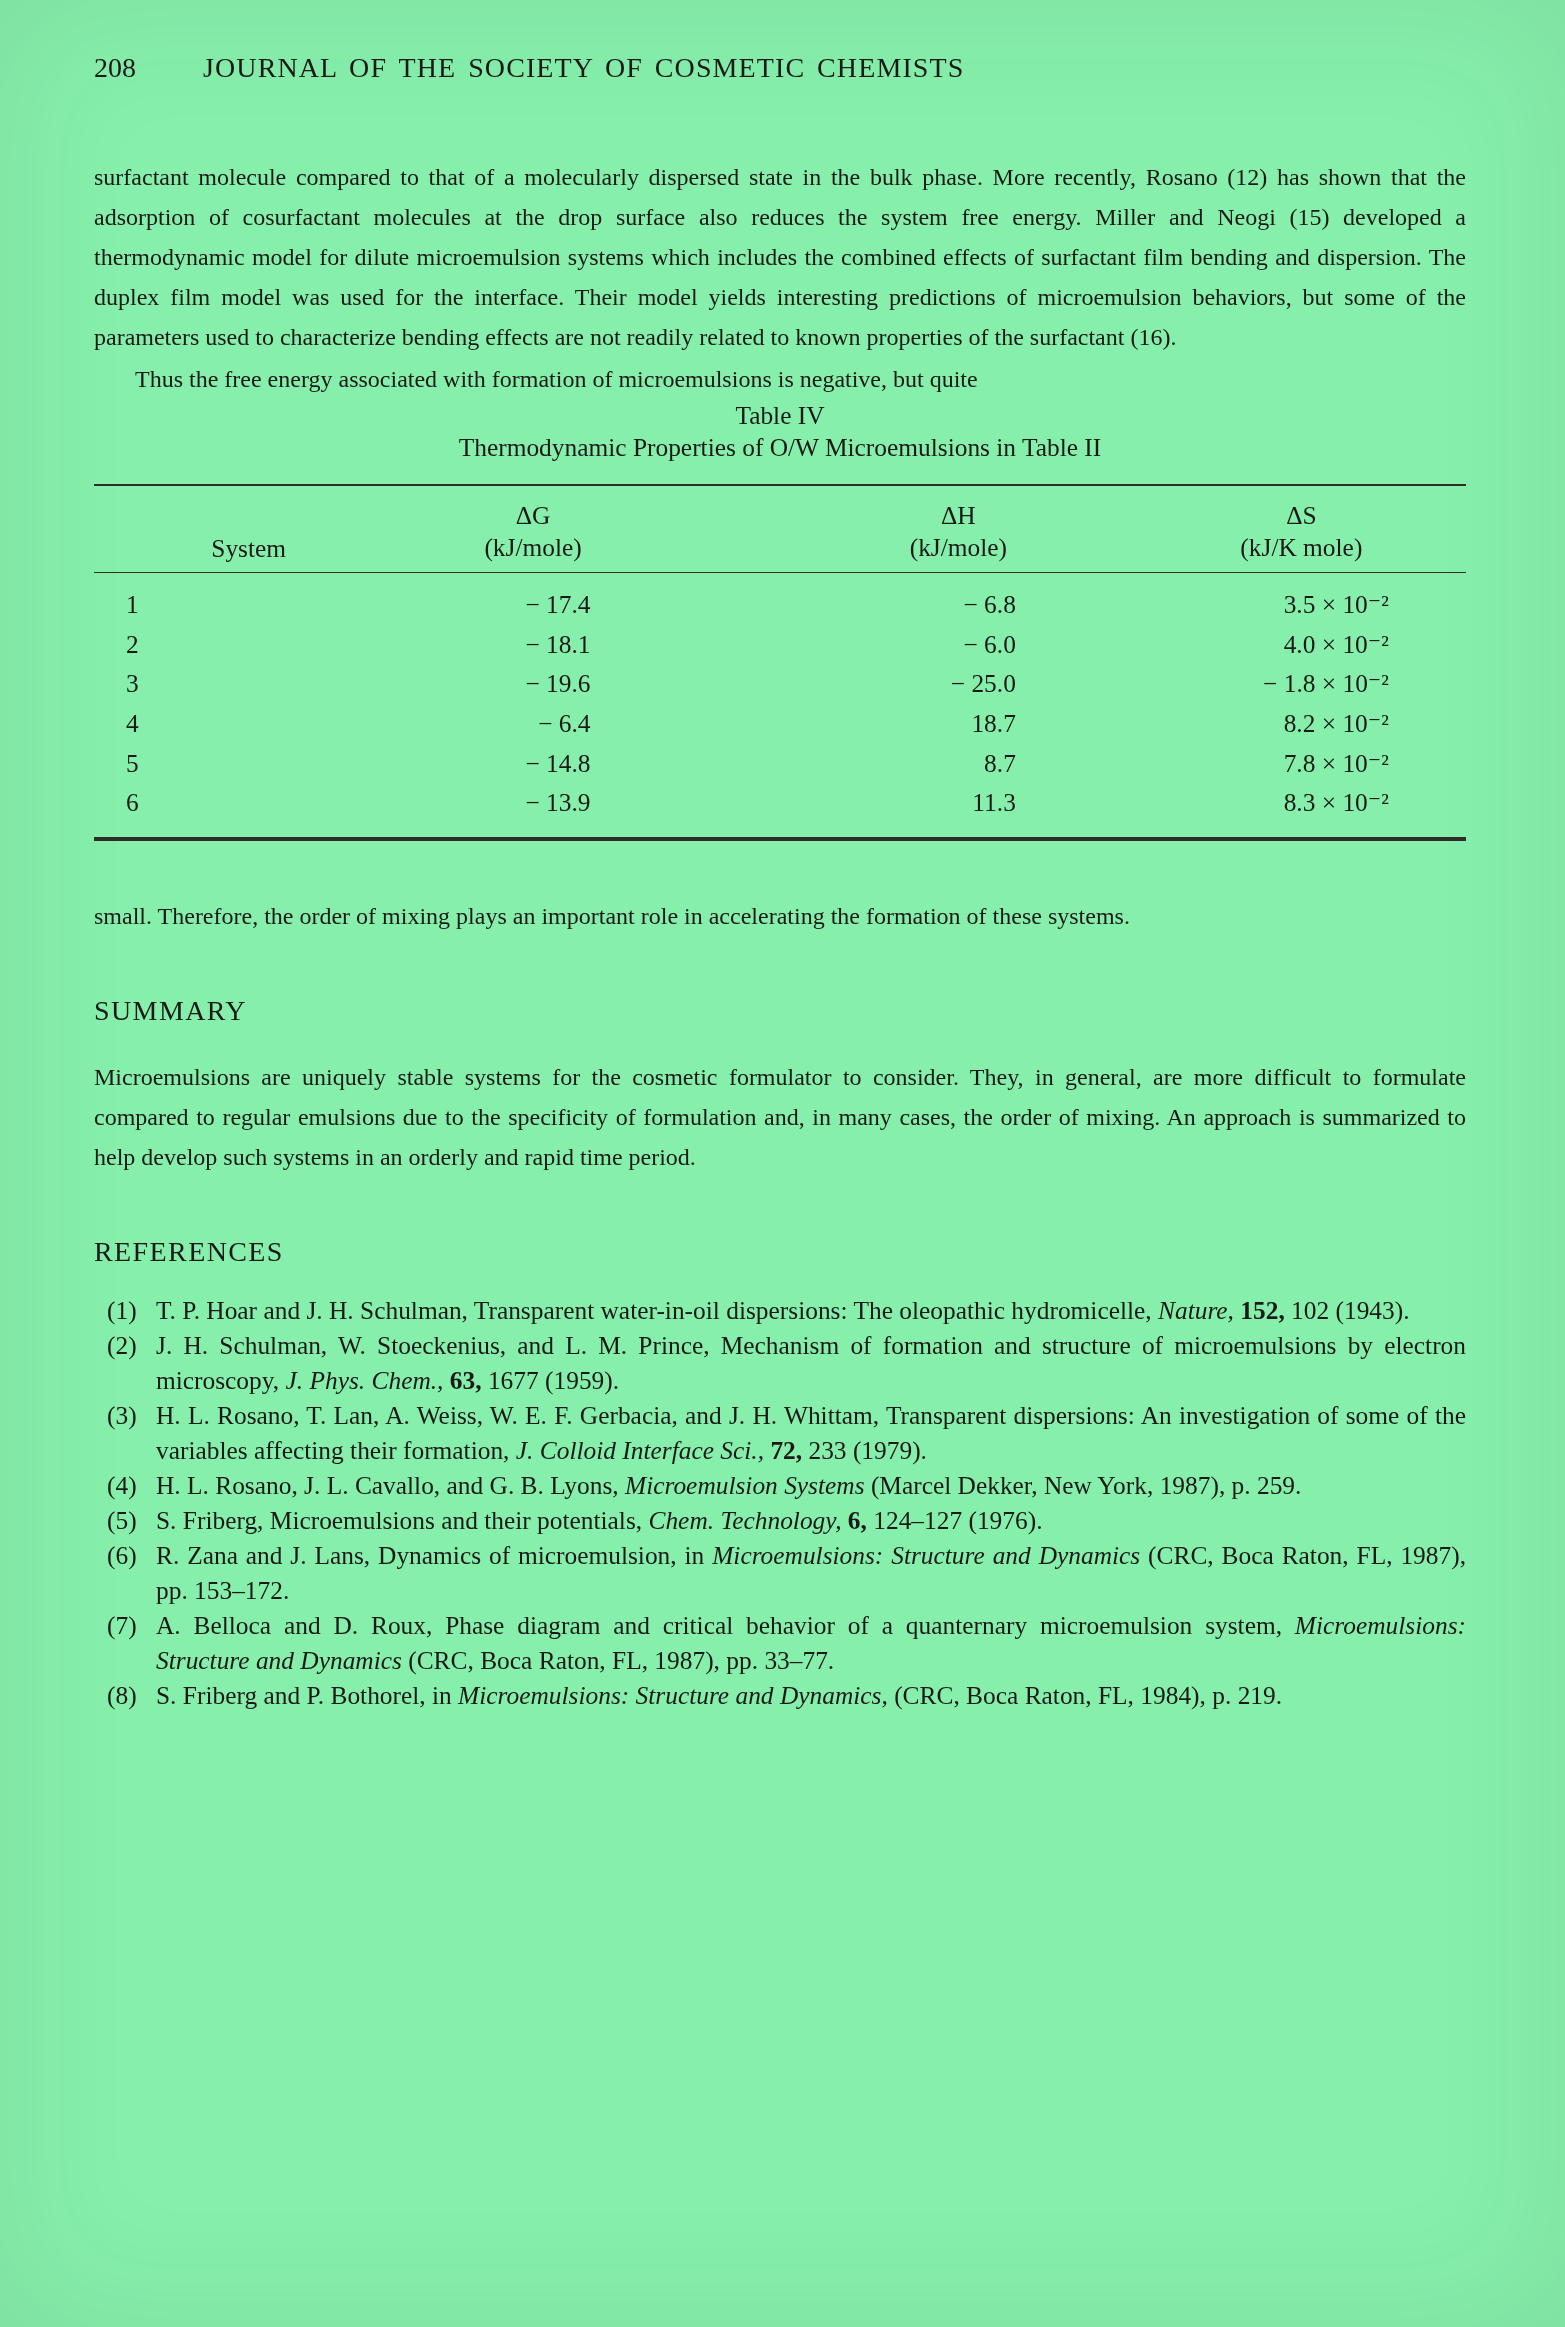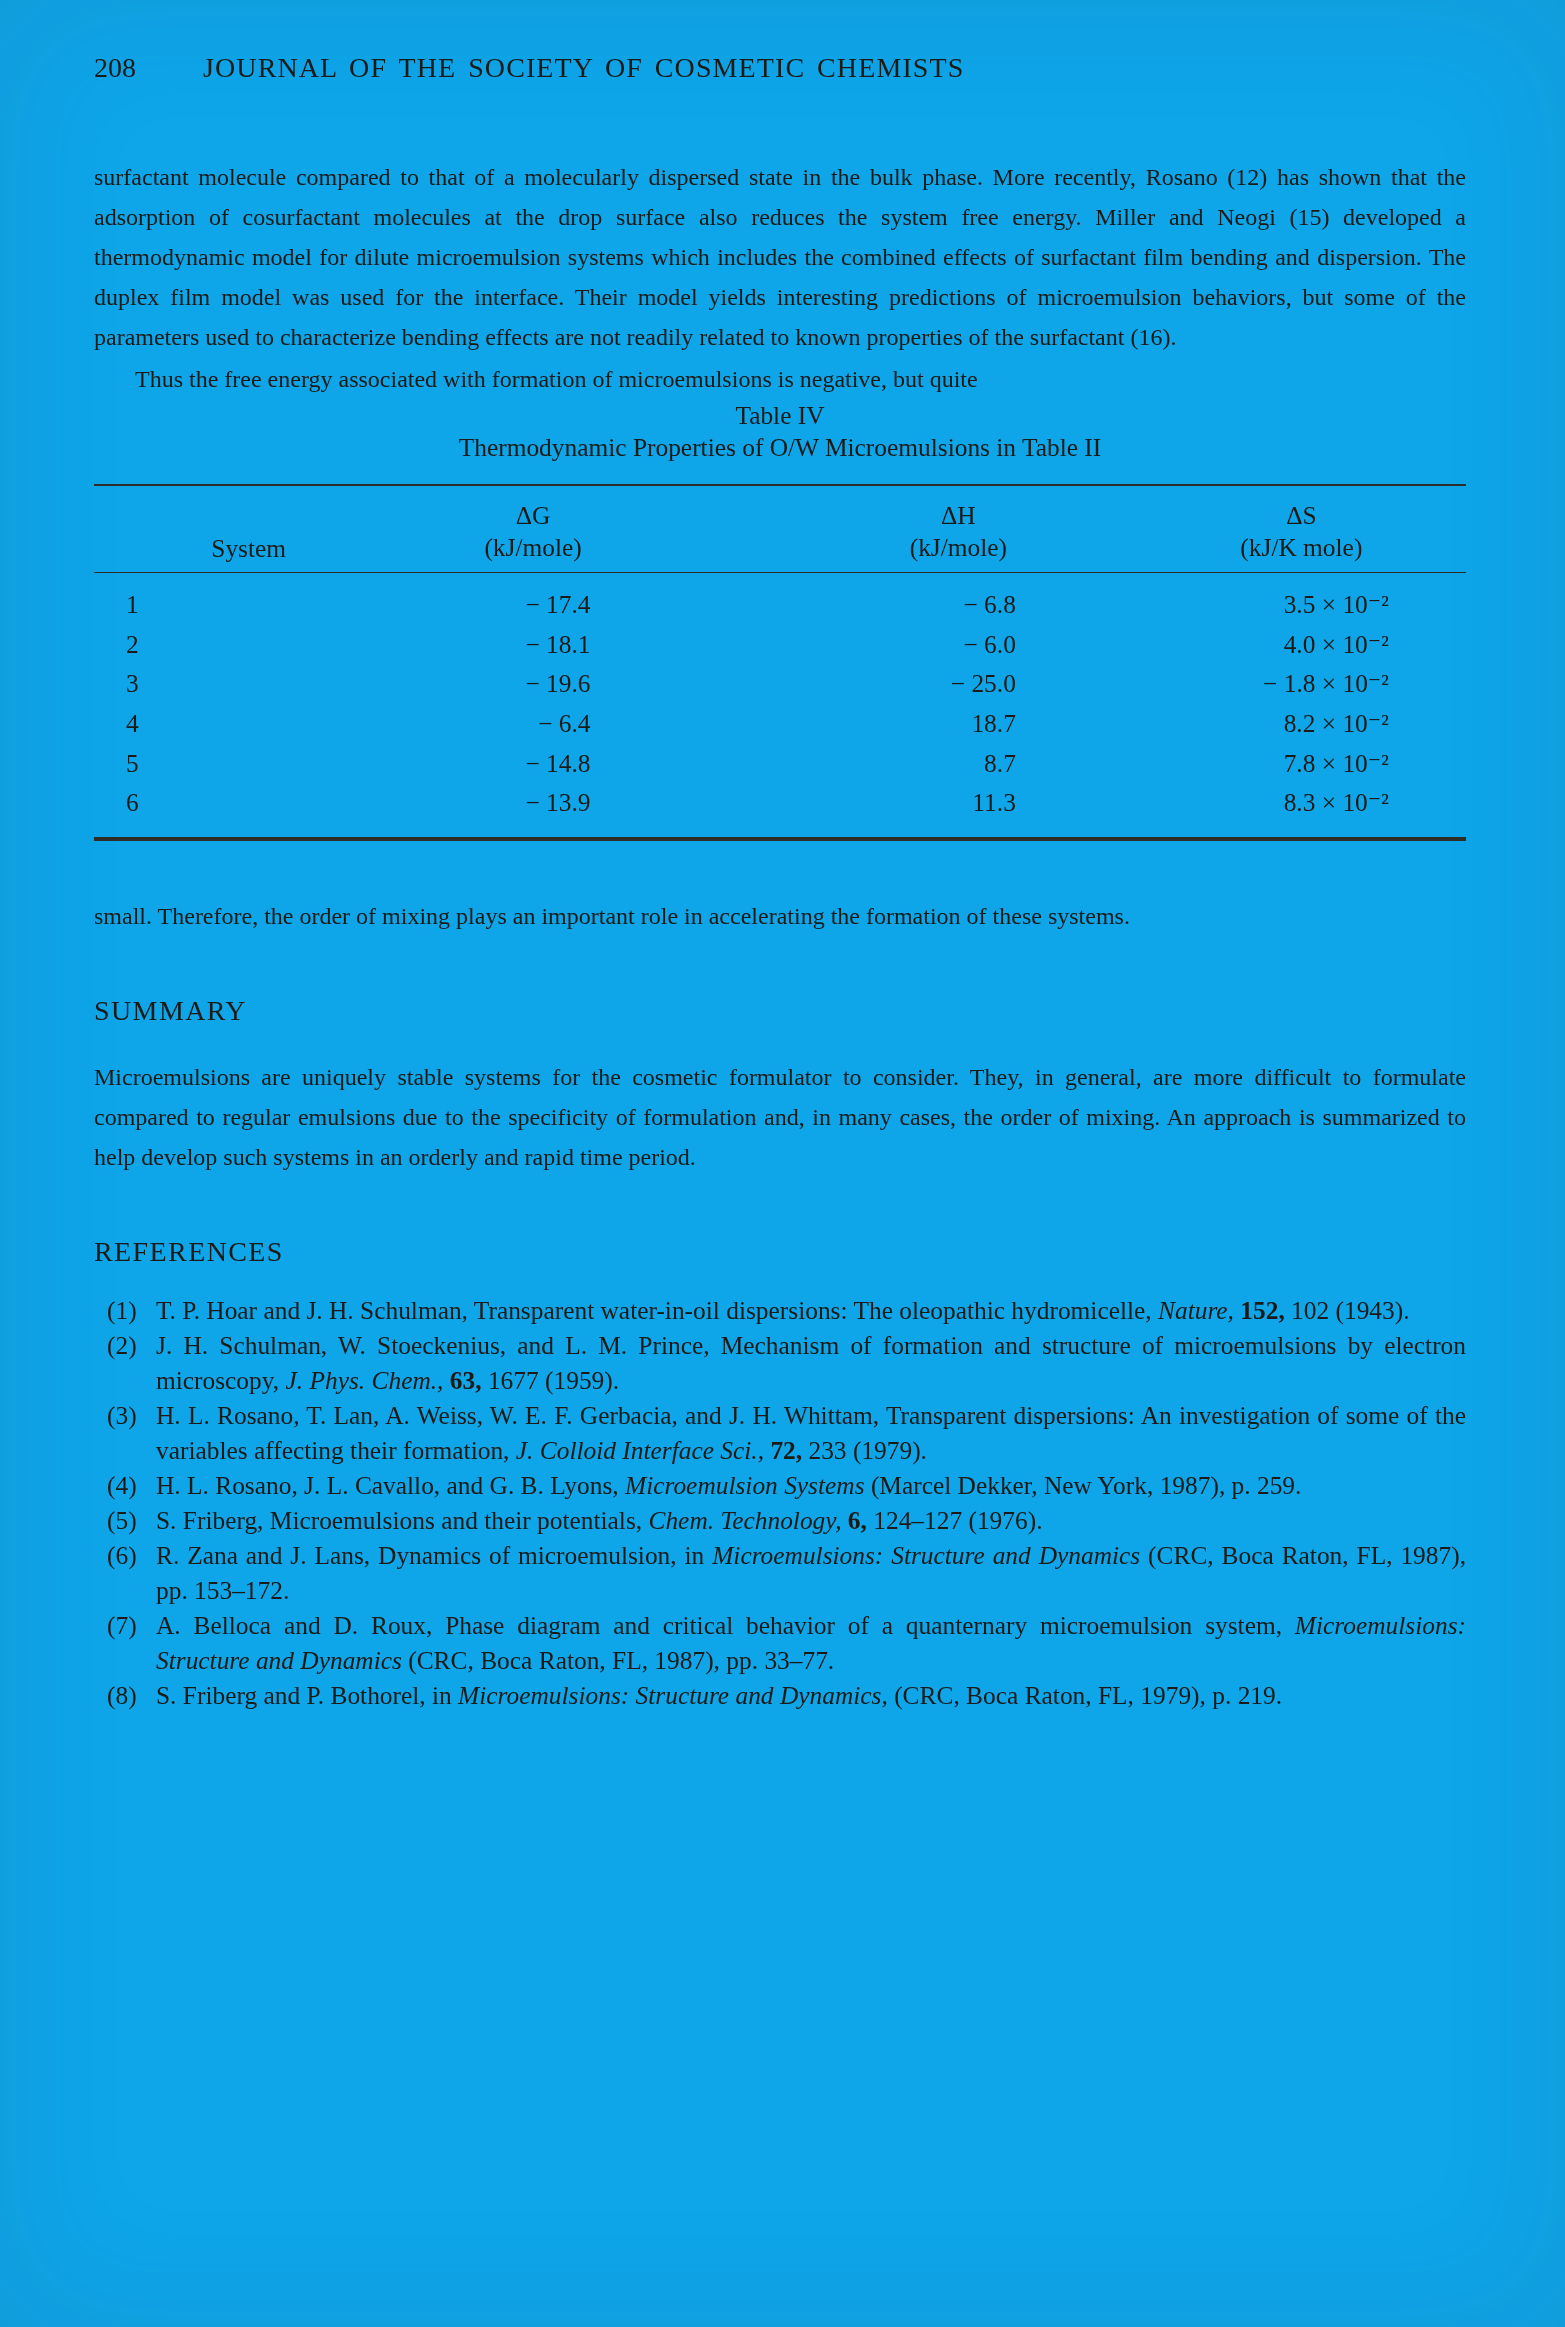--- a/index.html
+++ b/index.html
@@ -7,21 +7,21 @@
     width: 1566px;
     background: #e7e6e1;
     font-family: "Liberation Serif", "DejaVu Serif", serif;
     color: #1b1a17;
   }
   .page {
     position: relative;
     width: 1566px;
     height: 2328px;
     box-sizing: border-box;
-    background: #0ea5e9;
+    background: #86efac;
     box-shadow: inset 0 0 141px rgba(60, 55, 40, 0.09);
     padding: 52px 100px 0 94px;
     overflow: hidden;
   }
   p, h2 { margin: 0; padding: 0; }
 
   
   .running-head { display: flex; align-items: baseline; font-size: 28px; }
   .page-number { min-width: 56px; }
   .journal-title { margin-left: 53px; letter-spacing: 1.1px; word-spacing: 3.8px; }
@@ -195,18 +195,18 @@
       <div class="ref">
         <span class="ref-label">(6)</span>
         <span class="ref-text"><span>R. Zana and J. Lans, Dynamics of microemulsion, in </span><span class="it">Microemulsions: Structure and Dynamics</span><span> (CRC, Boca Raton, FL, 1987), pp. 153–172.</span></span>
       </div>
       <div class="ref">
         <span class="ref-label">(7)</span>
         <span class="ref-text"><span>A. Belloca and D. Roux, Phase diagram and critical behavior of a quanternary microemulsion system, </span><span class="it">Microemulsions: Structure and Dynamics</span><span> (CRC, Boca Raton, FL, 1987), pp. 33–77.</span></span>
       </div>
       <div class="ref">
         <span class="ref-label">(8)</span>
-        <span class="ref-text"><span>S. Friberg and P. Bothorel, in </span><span class="it">Microemulsions: Structure and Dynamics,</span><span> (CRC, Boca Raton, FL, 1979), p. 219.</span></span>
+        <span class="ref-text"><span>S. Friberg and P. Bothorel, in </span><span class="it">Microemulsions: Structure and Dynamics,</span><span> (CRC, Boca Raton, FL, 1984), p. 219.</span></span>
       </div>
     </div>
 
 </div>
 
 
 </body></html>

